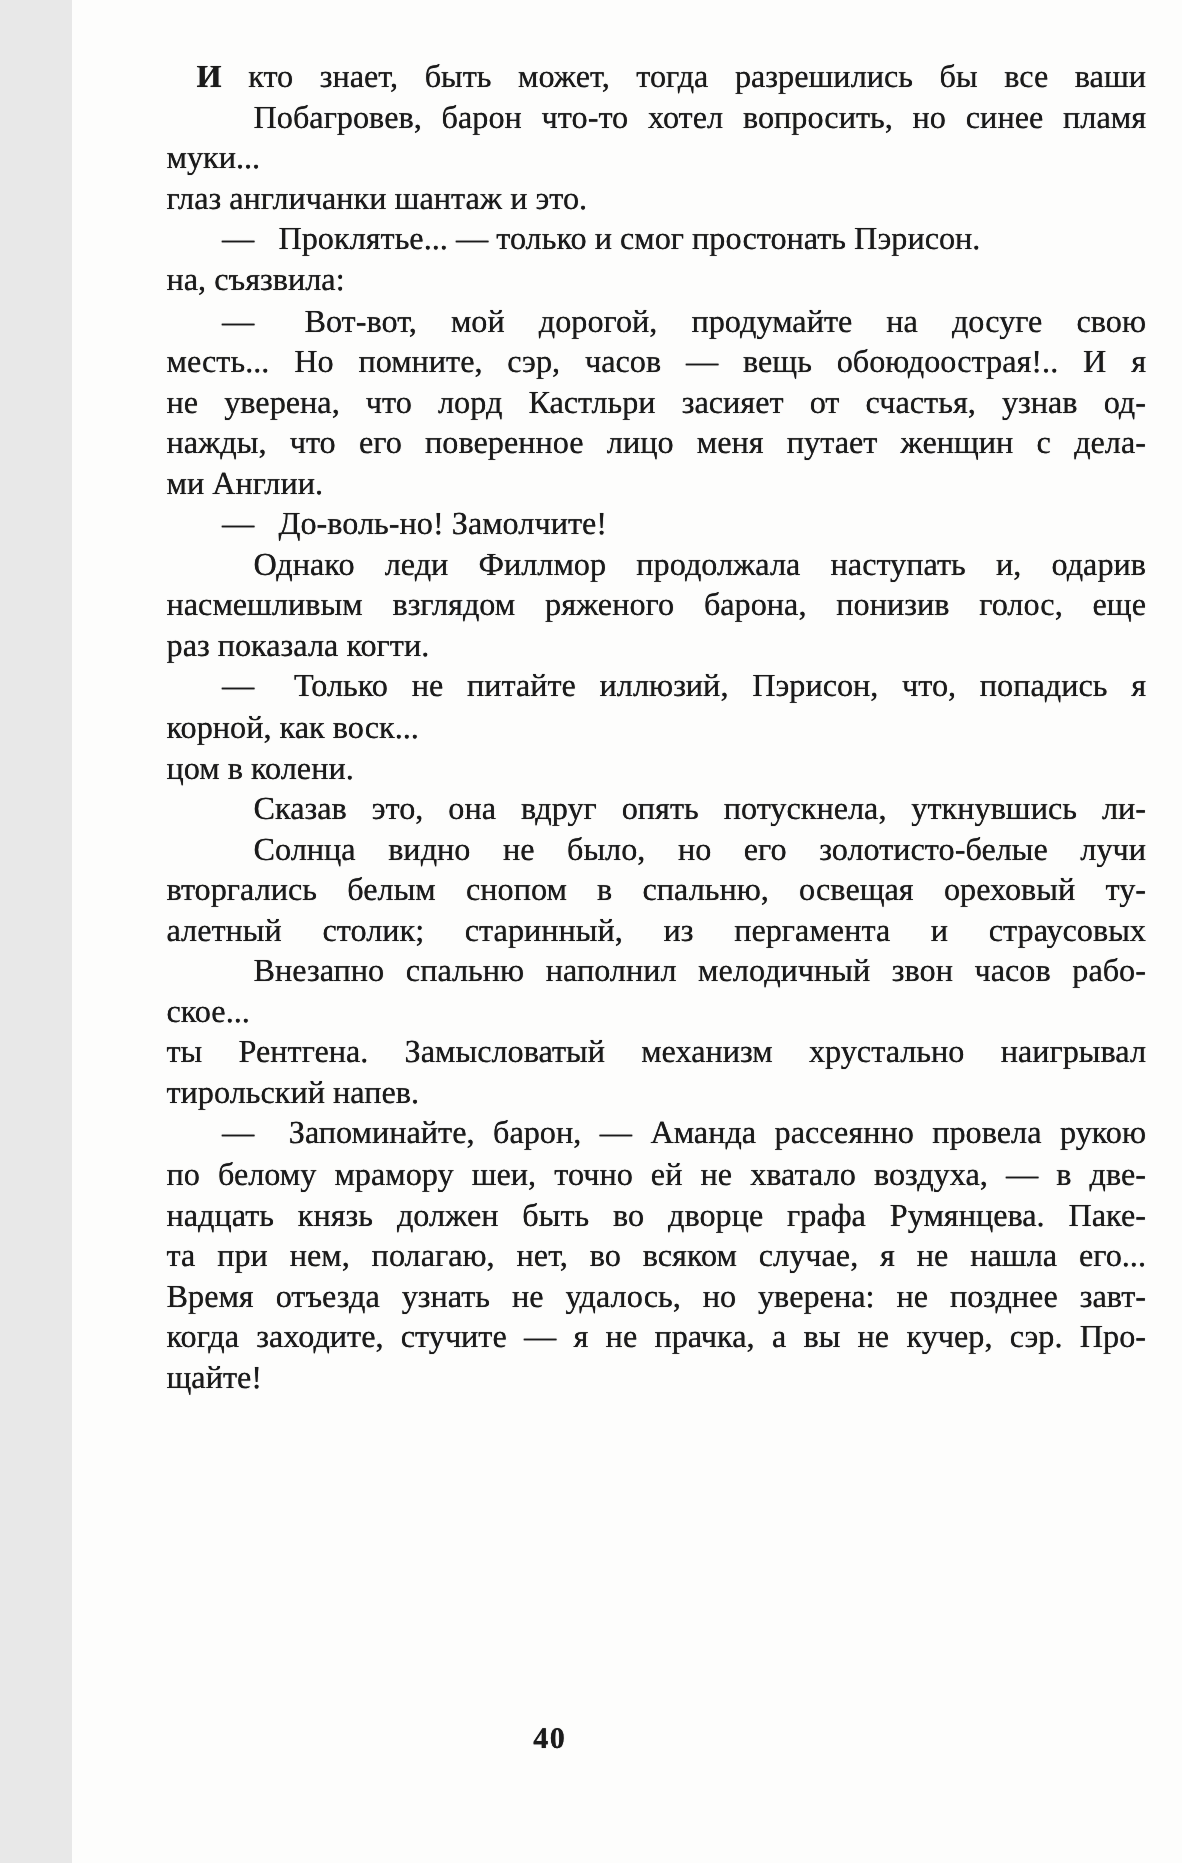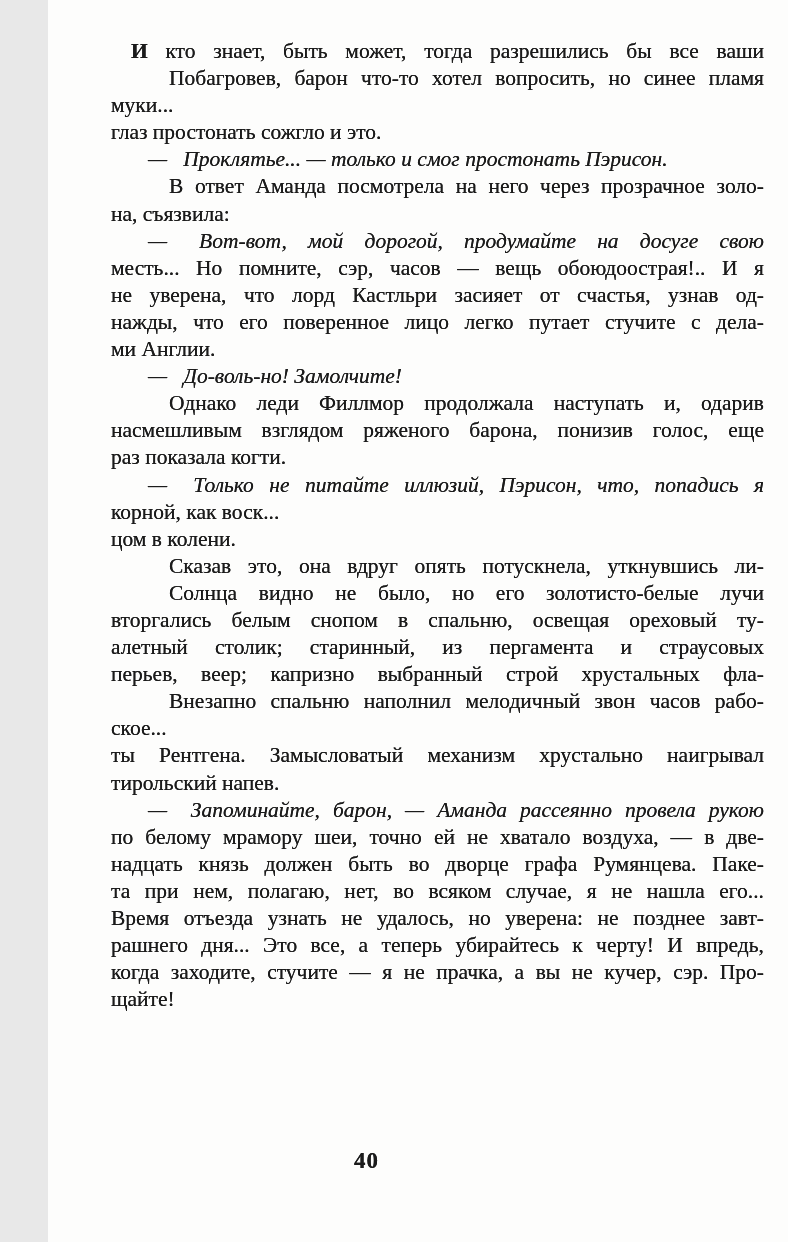--- a/index.html
+++ b/index.html
@@ -28,71 +28,68 @@
   }
   .ln {
     text-align: justify;
     text-align-last: left;
     white-space: normal;
   }
   .ln.j {
     text-align-last: justify;
   }
   .ind-s { text-indent: 20px; }  
-  .ind-d { text-indent: 37px; font-style: italic; }  
+  .ind-d { text-indent: 37px; }  
   .ind-n { text-indent: 58px; }  
   .ln b { font-weight: 700; }
   .page-number {
     position: absolute;
     top: 1148px;
     left: 0;
     width: 637px;
     text-align: center;
-    font-size: 23px;
+    font-size: 20px;
     font-weight: 700;
     letter-spacing: 1px;
     text-shadow: 0 0 0.45px currentColor;
   }
 </style>
 </head>
 <body>
 
 <div class="page">
   <div class="text-block" id="text-lines">
       <div class="ln j ind-s"><b>И</b> кто знает, быть может, тогда разрешились бы все ваши</div>
       <div class="ln j ind-n">Побагровев, барон что-то хотел вопросить, но синее пламя</div>
       <div class="ln">муки...</div>
-      <div class="ln">глаз простонать сожгло и это.</div>
+      <div class="ln">глаз англичанки шантаж и это.</div>
       <div class="ln ind-d">—  Проклятье... — только и смог простонать Пэрисон.</div>
-      <div class="ln j ind-n">В ответ Аманда посмотрела на него через прозрачное золо-</div>
       <div class="ln">на, съязвила:</div>
       <div class="ln j ind-d">—  Вот-вот, мой дорогой, продумайте на досуге свою</div>
       <div class="ln j">месть... Но помните, сэр, часов — вещь обоюдоострая!.. И я</div>
       <div class="ln j">не уверена, что лорд Кастльри засияет от счастья, узнав од-</div>
-      <div class="ln j">нажды, что его поверенное лицо легко путает стучите с дела-</div>
+      <div class="ln j">нажды, что его поверенное лицо меня путает женщин с дела-</div>
       <div class="ln">ми Англии.</div>
       <div class="ln ind-d">—  До-воль-но! Замолчите!</div>
       <div class="ln j ind-n">Однако леди Филлмор продолжала наступать и, одарив</div>
       <div class="ln j">насмешливым взглядом ряженого барона, понизив голос, еще</div>
       <div class="ln">раз показала когти.</div>
       <div class="ln j ind-d">—  Только не питайте иллюзий, Пэрисон, что, попадись я</div>
       <div class="ln">корной, как воск...</div>
       <div class="ln">цом в колени.</div>
       <div class="ln j ind-n">Сказав это, она вдруг опять потускнела, уткнувшись ли-</div>
       <div class="ln j ind-n">Солнца видно не было, но его золотисто-белые лучи</div>
       <div class="ln j">вторгались белым снопом в спальню, освещая ореховый ту-</div>
       <div class="ln j">алетный столик; старинный, из пергамента и страусовых</div>
-      <div class="ln j">перьев, веер; капризно выбранный строй хрустальных фла-</div>
       <div class="ln j ind-n">Внезапно спальню наполнил мелодичный звон часов рабо-</div>
       <div class="ln">ское...</div>
       <div class="ln j">ты Рентгена. Замысловатый механизм хрустально наигрывал</div>
       <div class="ln">тирольский напев.</div>
       <div class="ln j ind-d">—  Запоминайте, барон, — Аманда рассеянно провела рукою</div>
       <div class="ln j">по белому мрамору шеи, точно ей не хватало воздуха, — в две-</div>
       <div class="ln j">надцать князь должен быть во дворце графа Румянцева. Паке-</div>
       <div class="ln j">та при нем, полагаю, нет, во всяком случае, я не нашла его...</div>
       <div class="ln j">Время отъезда узнать не удалось, но уверена: не позднее завт-</div>
-      <div class="ln j">рашнего дня... Это все, а теперь убирайтесь к черту! И впредь,</div>
       <div class="ln j">когда заходите, стучите — я не прачка, а вы не кучер, сэр. Про-</div>
       <div class="ln">щайте!</div>
     </div>
   <div class="page-number">40</div>
 </div>
 
 </body></html>

